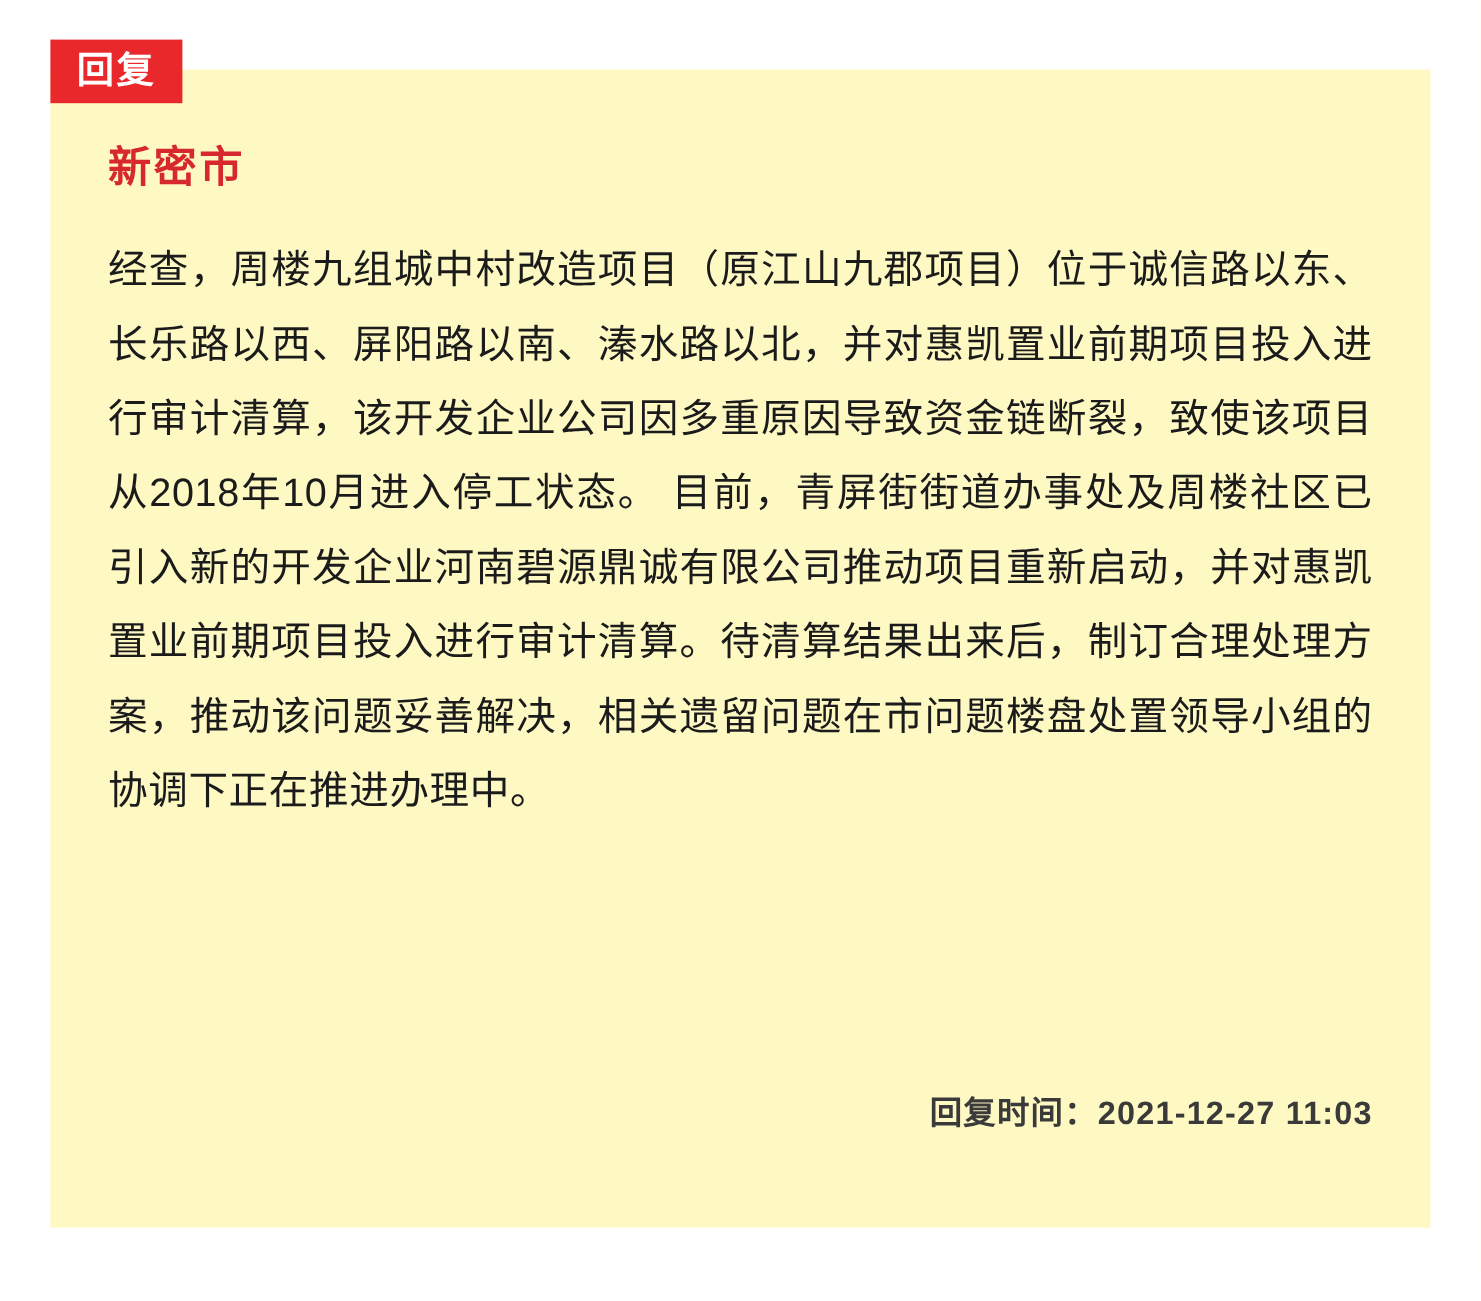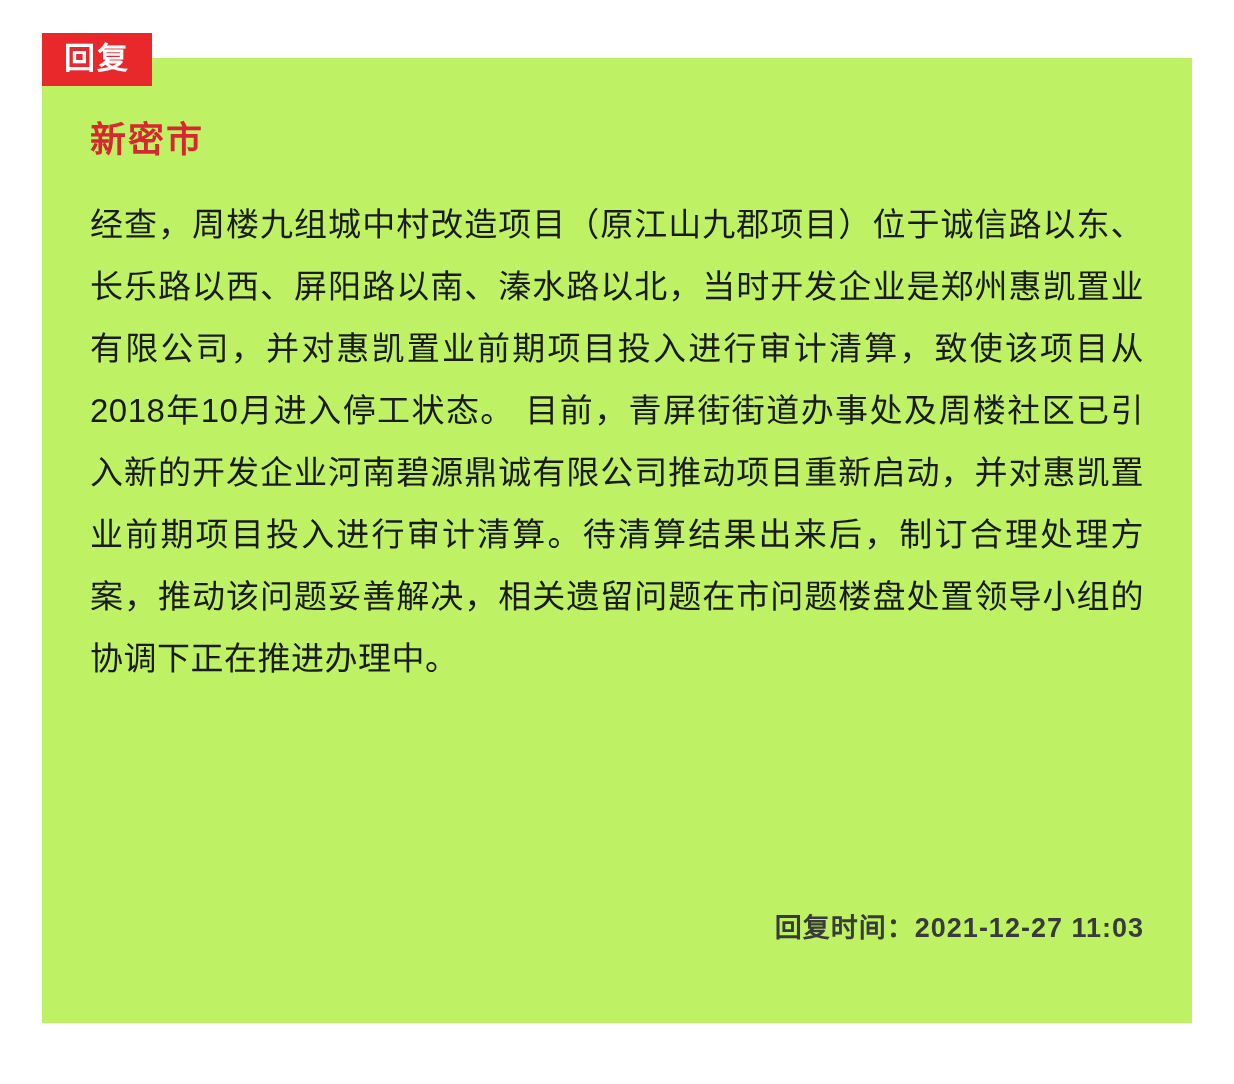--- a/index.html
+++ b/index.html
@@ -40,21 +40,21 @@
     margin-top: 21px;
   }
 
   
   .reply-card {
     position: absolute;
     left: 42px;
     top: 58px;
     width: 1150px;
     height: 965px;
-    background: #bef264;
+    background: #fef9c3;
     box-sizing: border-box;
     padding: 62px 48px 0 48px;
     z-index: 1;
   }
 
   .org-name {
     color: #d7282f;
     font-size: 36px;
     font-weight: bold;
     letter-spacing: 2px;
@@ -87,19 +87,19 @@
 <body>
 
 <div class="page">
 
   <div class="reply-tag">回复</div>
 
   <div class="reply-card">
 
     <h2 class="org-name">新密市</h2>
 
-    <p class="reply-body">经查，周楼九组城中村改造项目（原江山九郡项目）位于诚信路以东、长乐路以西、屏阳路以南、溱水路以北，当时开发企业是郑州惠凯置业有限公司，并对惠凯置业前期项目投入进行审计清算，致使该项目从2018年10月进入停工状态。 目前，青屏街街道办事处及周楼社区已引入新的开发企业河南碧源鼎诚有限公司推动项目重新启动，并对惠凯置业前期项目投入进行审计清算。待清算结果出来后，制订合理处理方案，推动该问题妥善解决，相关遗留问题在市问题楼盘处置领导小组的协调下正在推进办理中。</p>
+    <p class="reply-body">经查，周楼九组城中村改造项目（原江山九郡项目）位于诚信路以东、长乐路以西、屏阳路以南、溱水路以北，并对惠凯置业前期项目投入进行审计清算，该开发企业公司因多重原因导致资金链断裂，致使该项目从2018年10月进入停工状态。 目前，青屏街街道办事处及周楼社区已引入新的开发企业河南碧源鼎诚有限公司推动项目重新启动，并对惠凯置业前期项目投入进行审计清算。待清算结果出来后，制订合理处理方案，推动该问题妥善解决，相关遗留问题在市问题楼盘处置领导小组的协调下正在推进办理中。</p>
 
     <div class="reply-time">回复时间：2021-12-27 11:03</div>
 
   </div>
 
 </div>
 
 </body></html>

